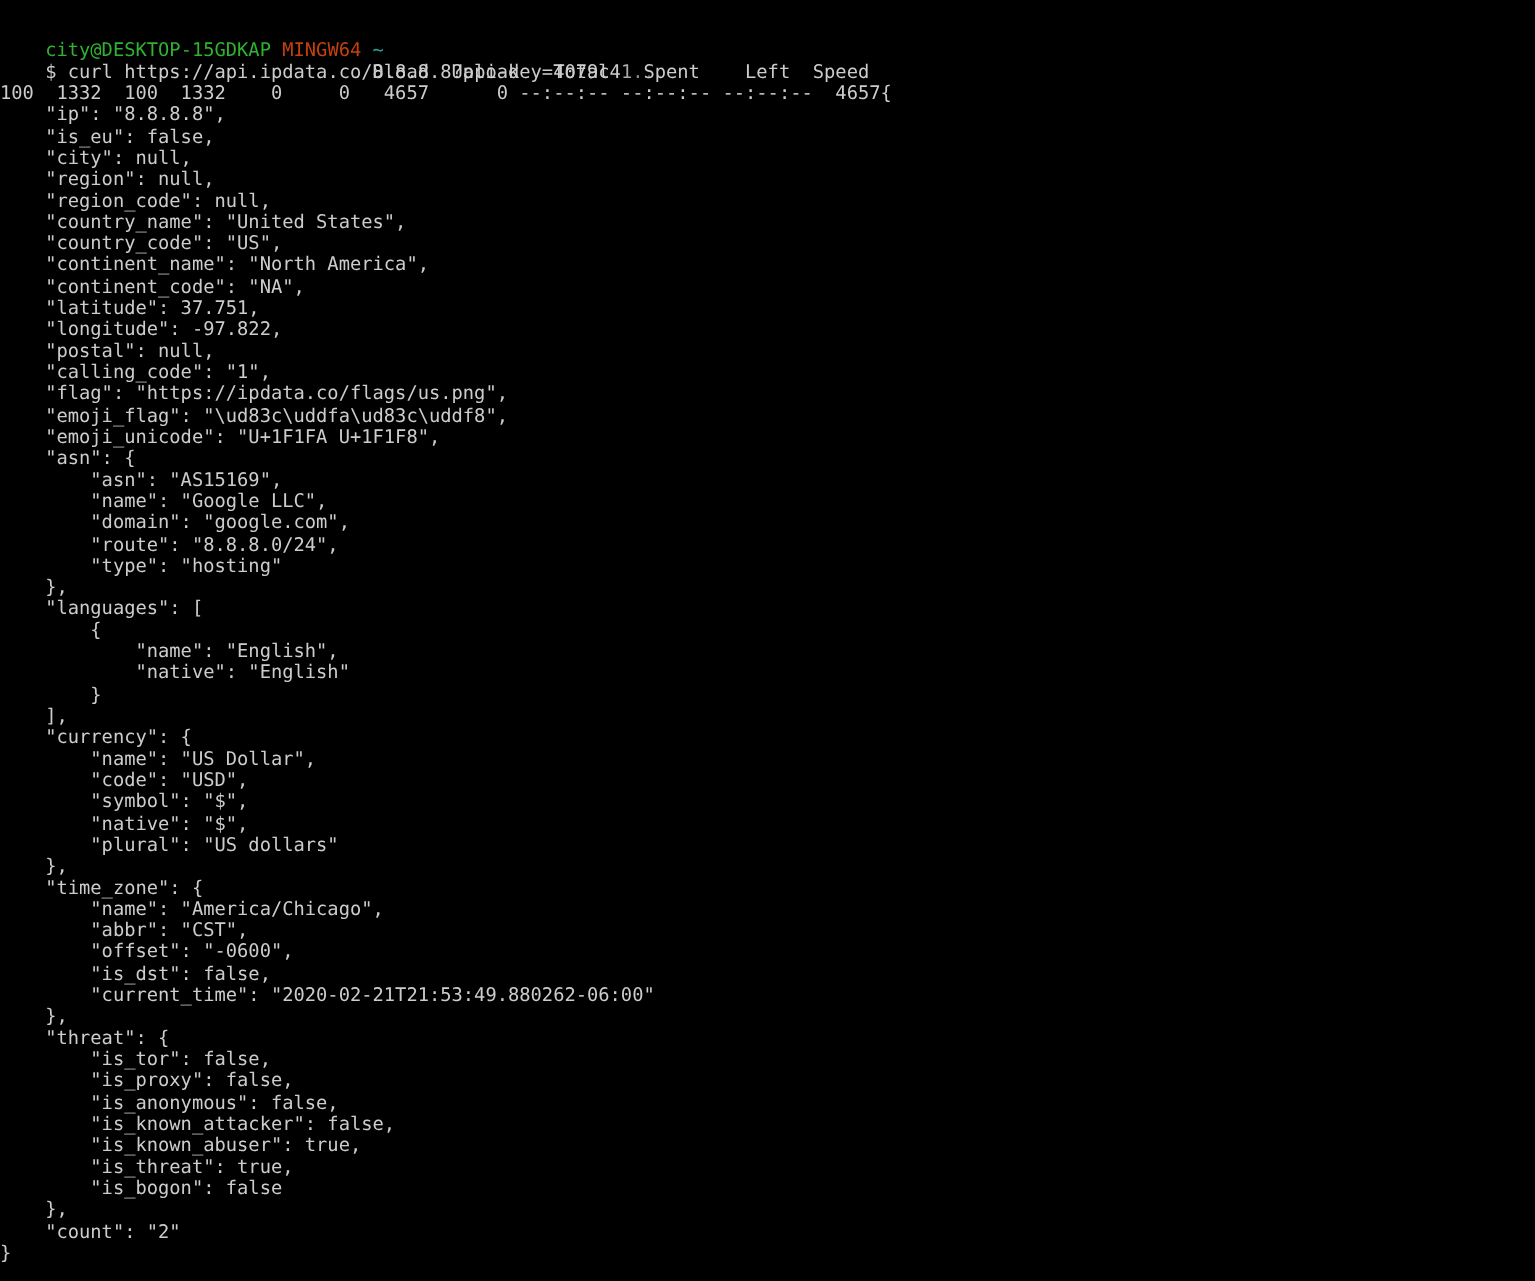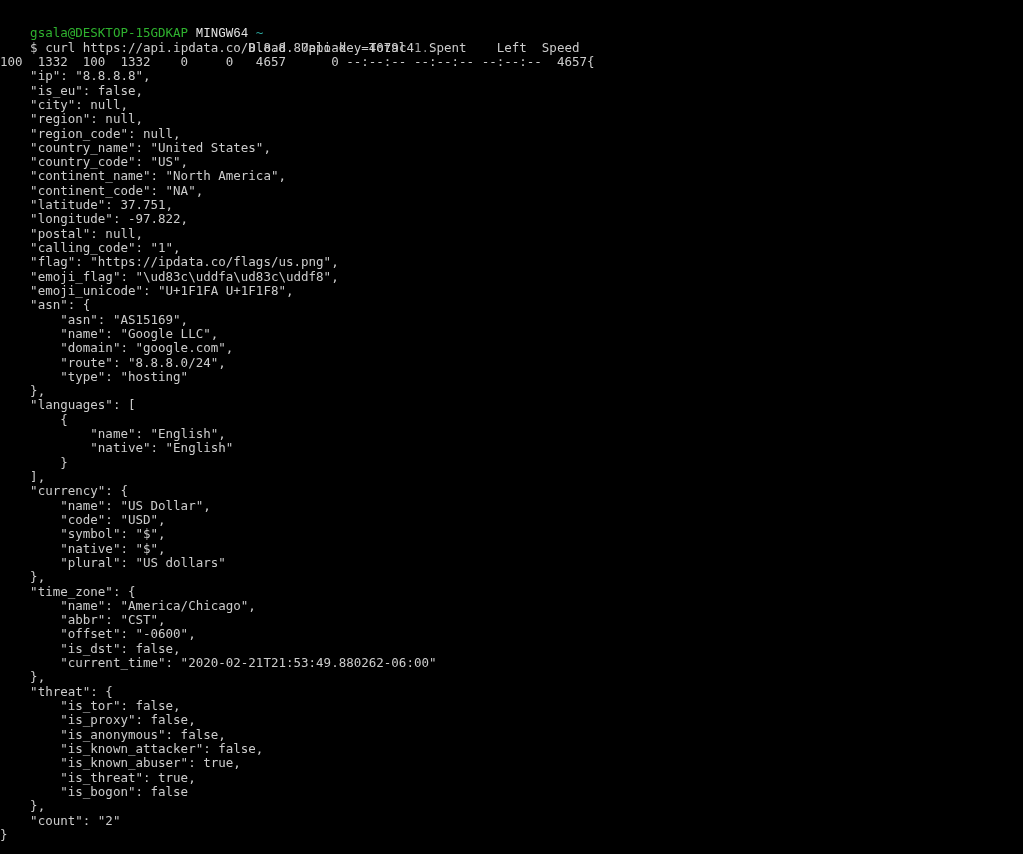--- a/index.html
+++ b/index.html
@@ -31,40 +31,40 @@
     white-space: pre;
     margin: 0;
     padding: 0;
     height: 14.32px;
     font-size: 12.5px;
     line-height: 14.32px;
   }
   .spacer-top { height: 12px; }
   .seg { white-space: pre; }
   .c-user   { color: #2fb22f; }
-  .c-mingw  { color: #e5e5e5; font-family: Liberation Mono, monospace; }
+  .c-mingw  { color: #c2410c; }
   .c-path   { color: #2aa198; }
   .c-fg     { color: #cccccc; }
   .fade {
     background: linear-gradient(to right, #bdbdbd 0%, #8a8a8a 40%, #3a3a3a 72%, #171717 90%, #050505 100%);
     -webkit-background-clip: text;
     background-clip: text;
     color: transparent;
     white-space: pre;
   }
 </style>
 </head>
 <body>
 
 <div id="terminal">
 
   <div class="spacer-top"></div>
 
   <div class="line">
-    <span class="seg c-user">gsala@DESKTOP-15GDKAP</span><span class="seg c-fg"> </span><span class="seg c-mingw">MINGW64</span><span class="seg c-fg"> </span><span class="seg c-path">~</span>
+    <span class="seg c-user">city@DESKTOP-15GDKAP</span><span class="seg c-fg"> </span><span class="seg c-mingw">MINGW64</span><span class="seg c-fg"> </span><span class="seg c-path">~</span>
   </div>
 
   <div class="line">
     <span class="seg c-fg">$ </span><span class="seg c-fg">curl https://api.ipdata.co/8.8.8.8?api-key=</span><span class="seg c-fg">4079c4</span><span class="fade">1...</span>
   </div>
 
   <div class="line">                                 Dload  Upload   Total   Spent    Left  Speed</div>
   <div class="line">100  1332  100  1332    0     0   4657      0 --:--:-- --:--:-- --:--:--  4657{</div>
 
   <div id="response-output">

